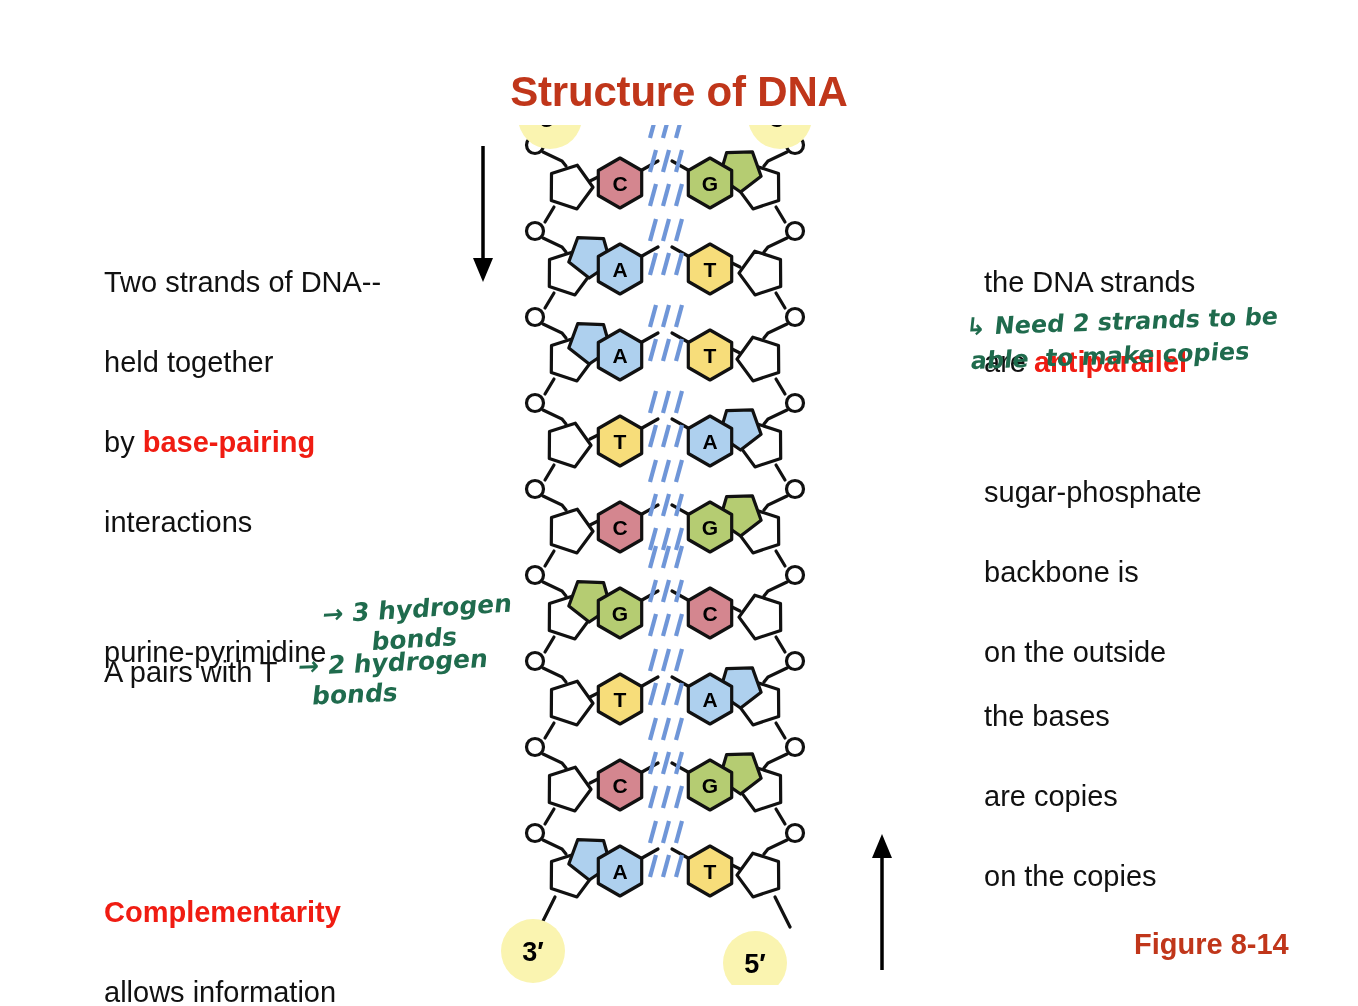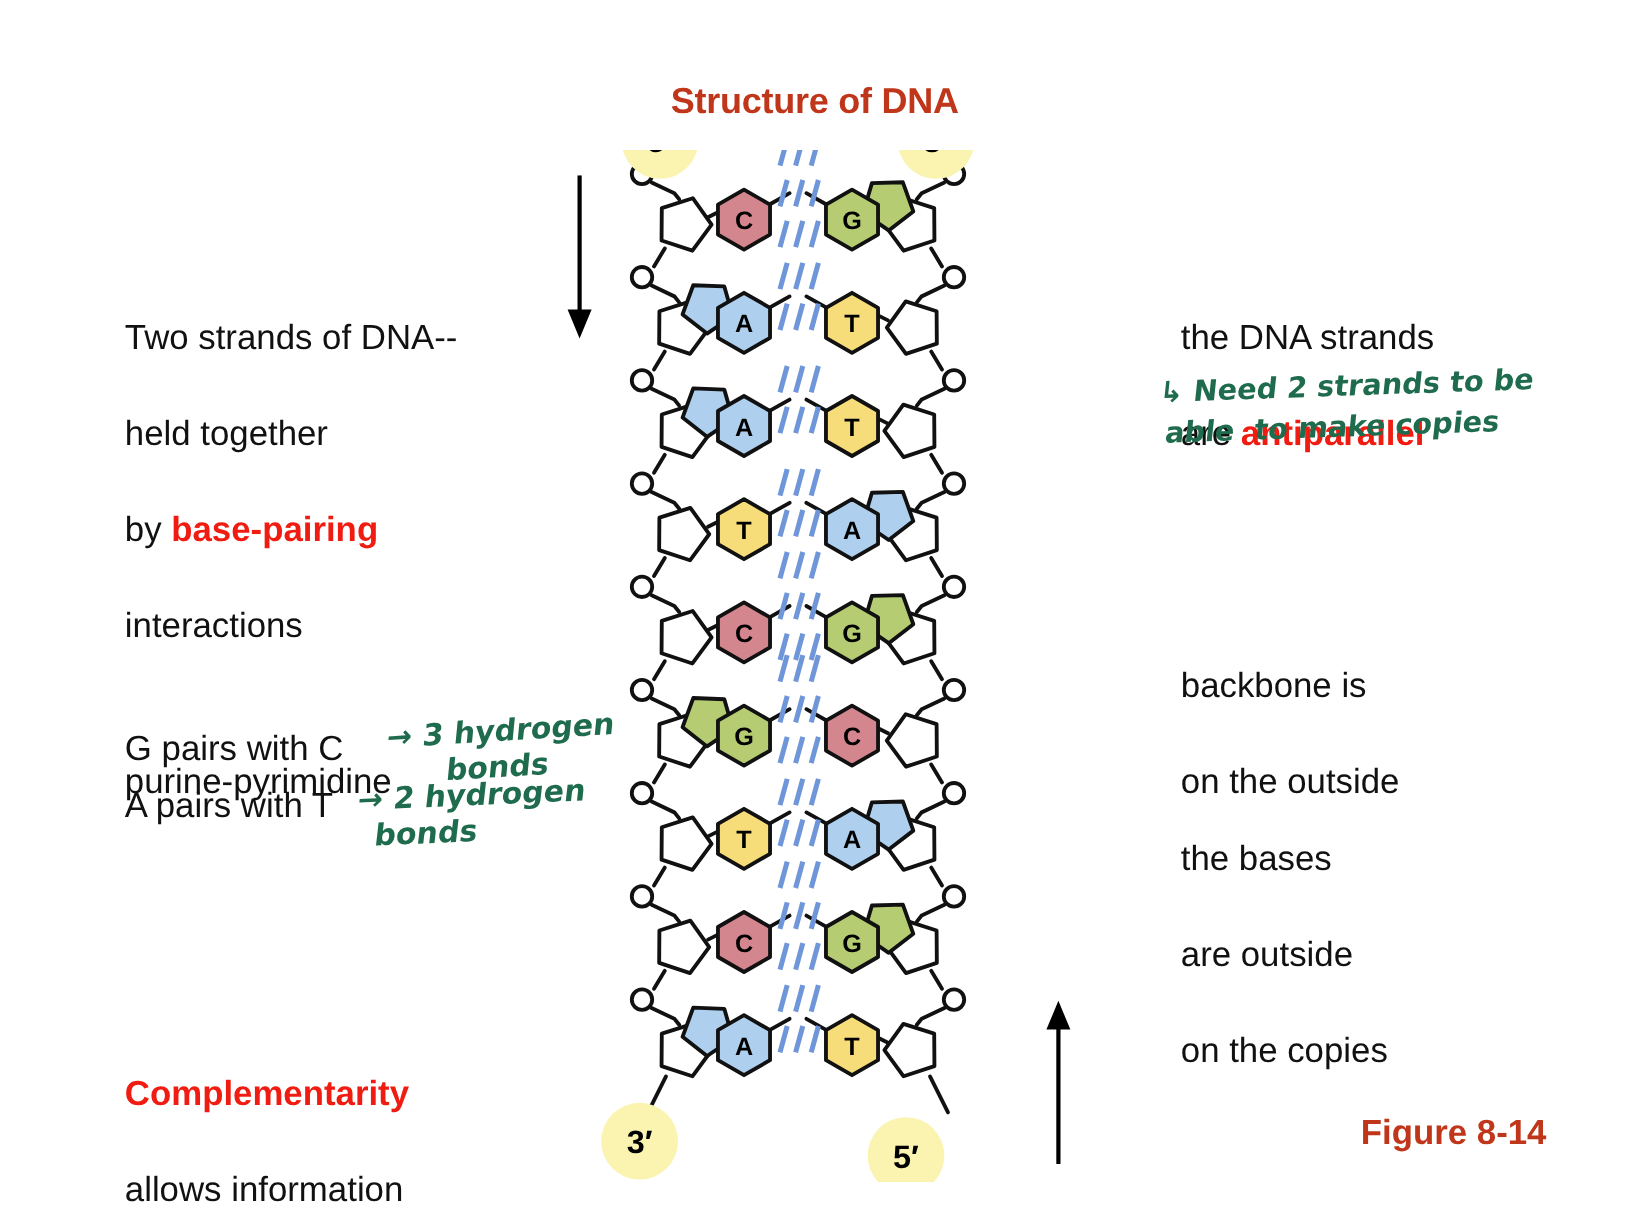--- a/index.html
+++ b/index.html
@@ -21,21 +21,21 @@
     background: #ffffff;
   }
 
   
   #slide-title {
     position: absolute;
     left: 0;
     top: 68px;
     width: 1358px;
     text-align: center;
-    font-size: 30px;
+    font-size: 42px;
     font-weight: bold;
     color: #c0361a;
     letter-spacing: -0.2px;
   }
 
   
   .textblock {
     position: absolute;
     font-size: 29px;
     line-height: 40px;
@@ -127,44 +127,43 @@
     <span>held together</span><br>
     <span>by </span><span class="hl">base-pairing</span><br>
     <span>interactions</span>
   </div>
 
   <div class="textblock" id="text-base-pairs">
     <br>
     <span>purine-pyrimidine</span>
   </div>
 
-  <div class="textblock" id="text-g-pairs-c">G pairs with C</div>
 
   <div class="textblock" id="text-a-pairs-t">A pairs with T</div>
 
   <div class="textblock" id="text-complementarity">
     <span class="hl">Complementarity</span><br>
     <span>allows information</span><br>
     
   </div>
 
   <div class="textblock" id="text-antiparallel">
     <span>the DNA strands</span><br>
     <span>are </span><span class="hl">antiparallel</span>
   </div>
 
   <div class="textblock" id="text-backbone">
-    <br>
+    <span>sugar-phosphate</span><br>
     <span>backbone is</span><br>
     <span>on the outside</span>
   </div>
 
   <div class="textblock" id="text-bases-stacked">
     <span>the bases</span><br>
-    <span>are outside</span><br>
+    <span>are copies</span><br>
     <span>on the copies</span>
   </div>
 
   <div id="figure-caption">Figure 8-14</div>
 
   <div class="handwriting" id="note-3-hydrogen-bonds">→ 3 hydrogen
       bonds</div>
   <div class="handwriting" id="note-2-hydrogen-bonds">→ 2 hydrogen
   bonds</div>
   <div class="handwriting" id="note-need-two-strands">↳ Need 2 strands to be

